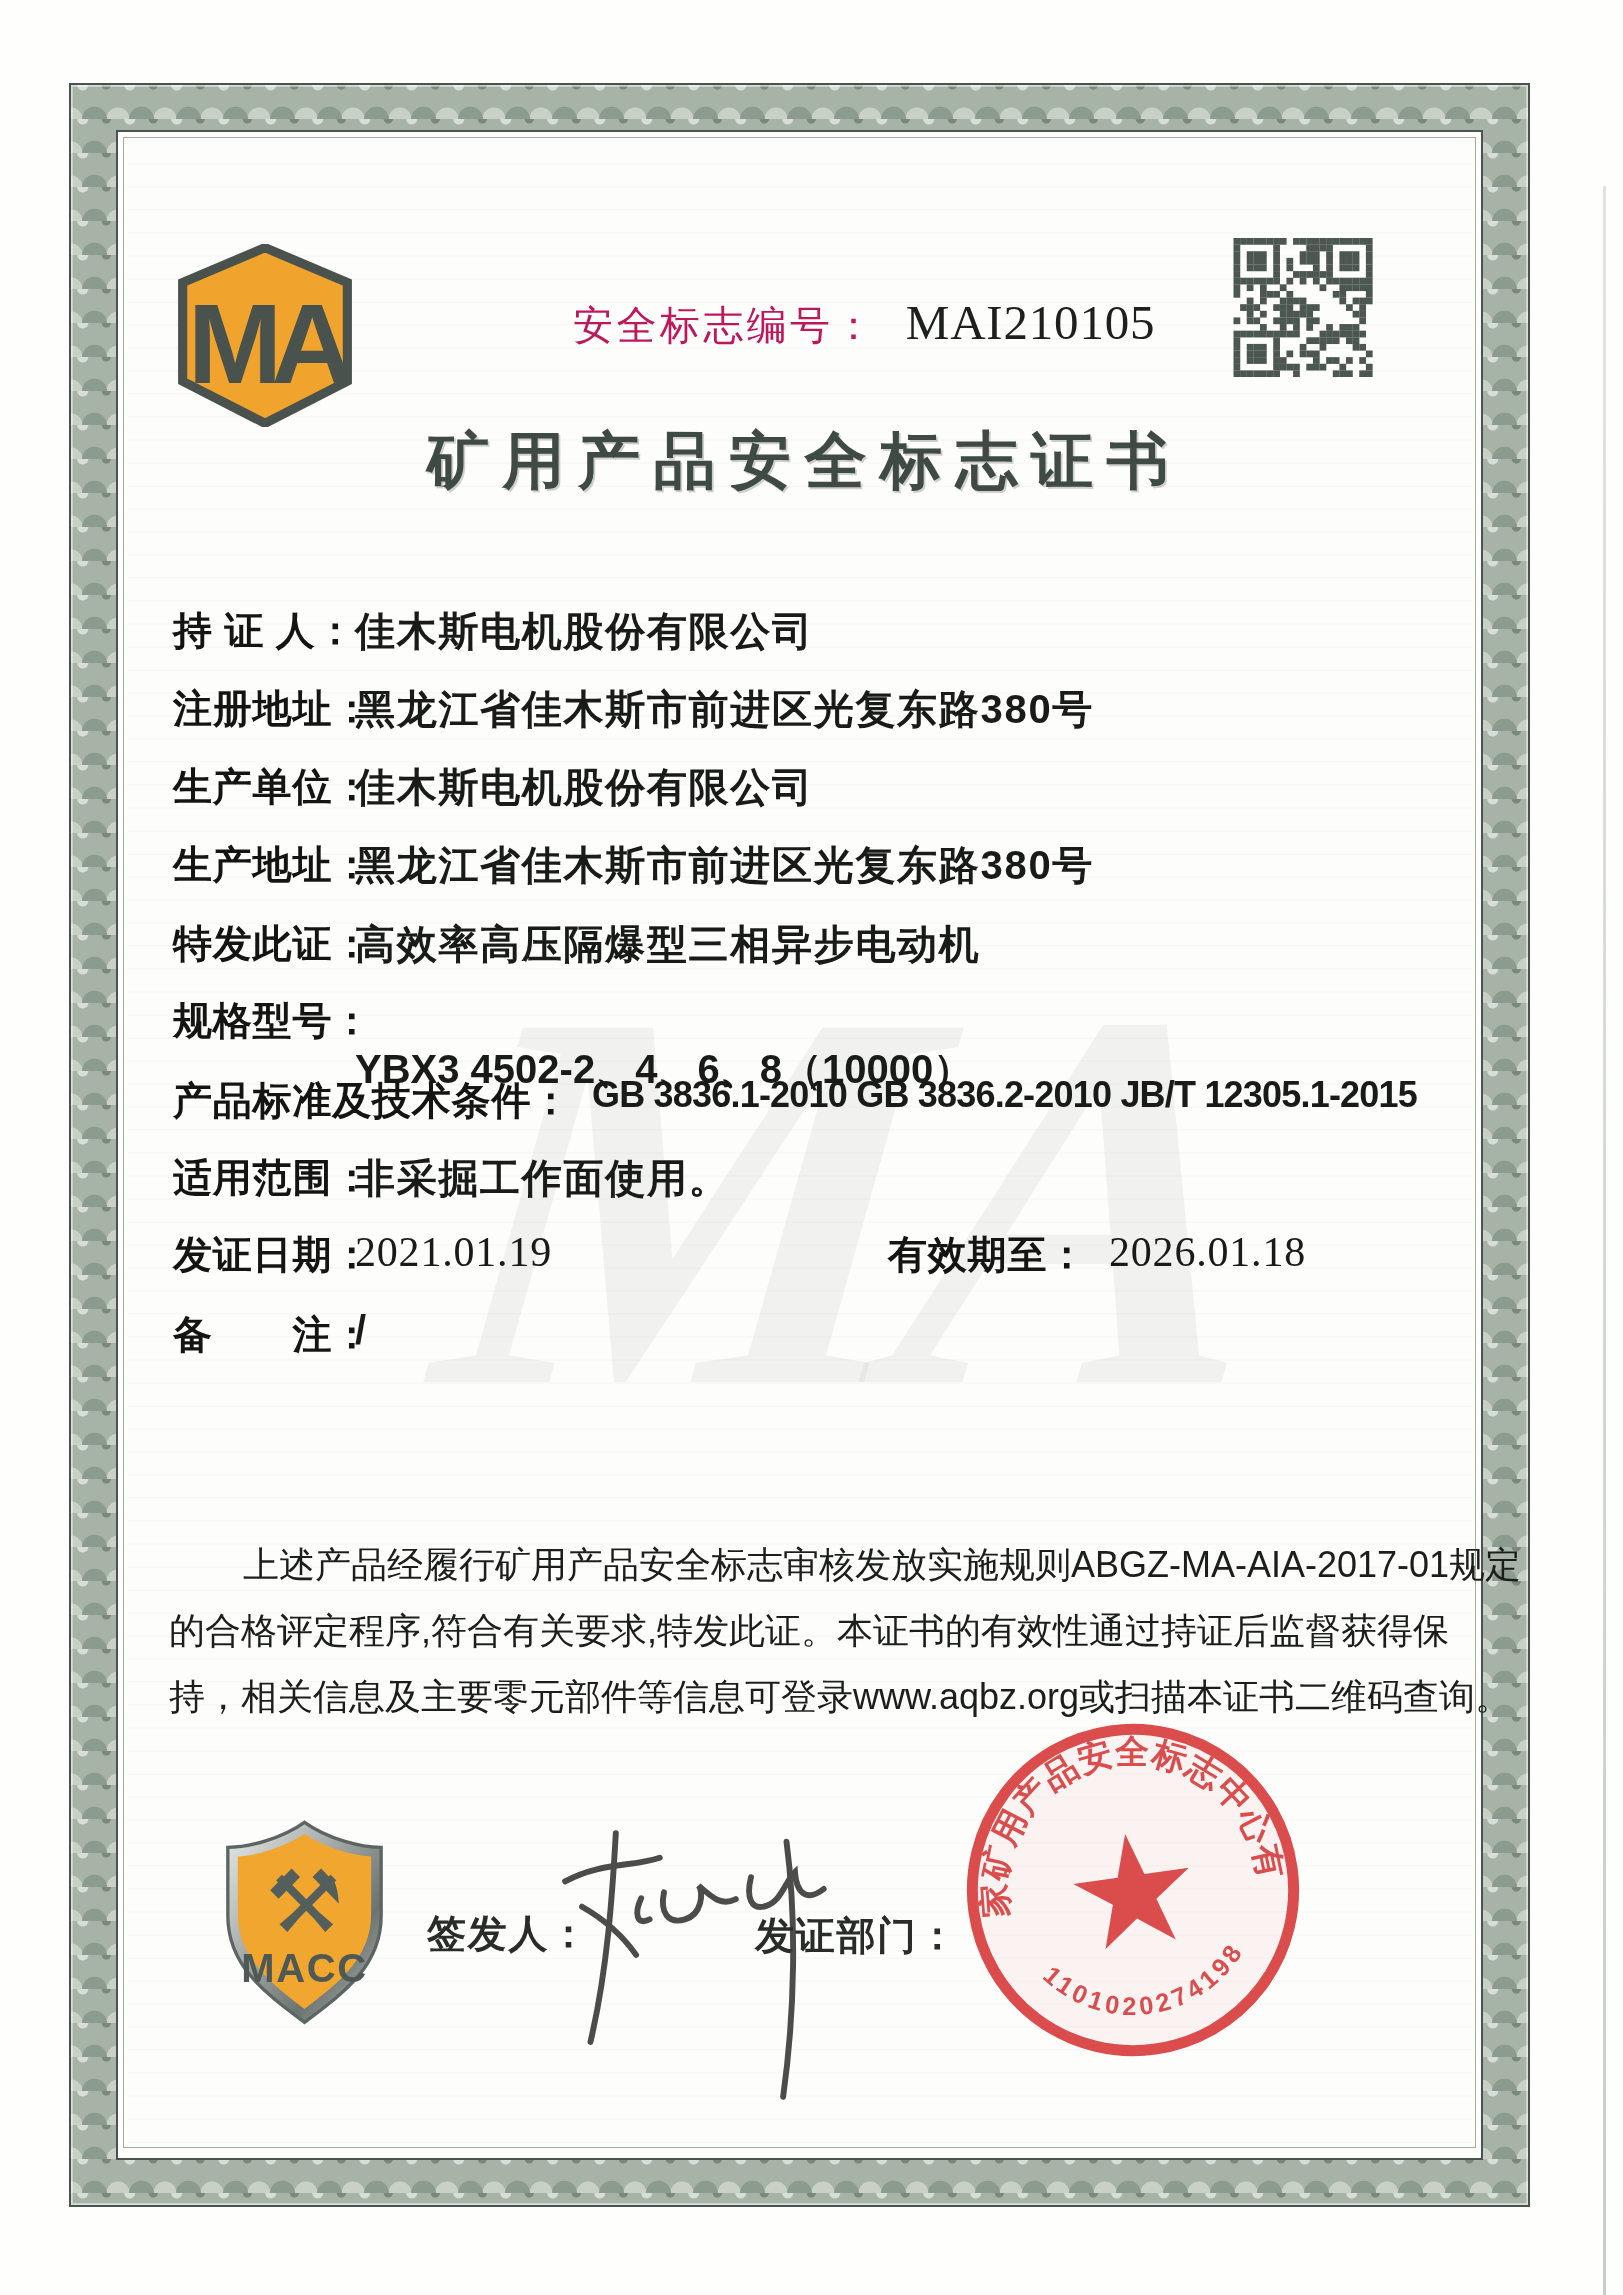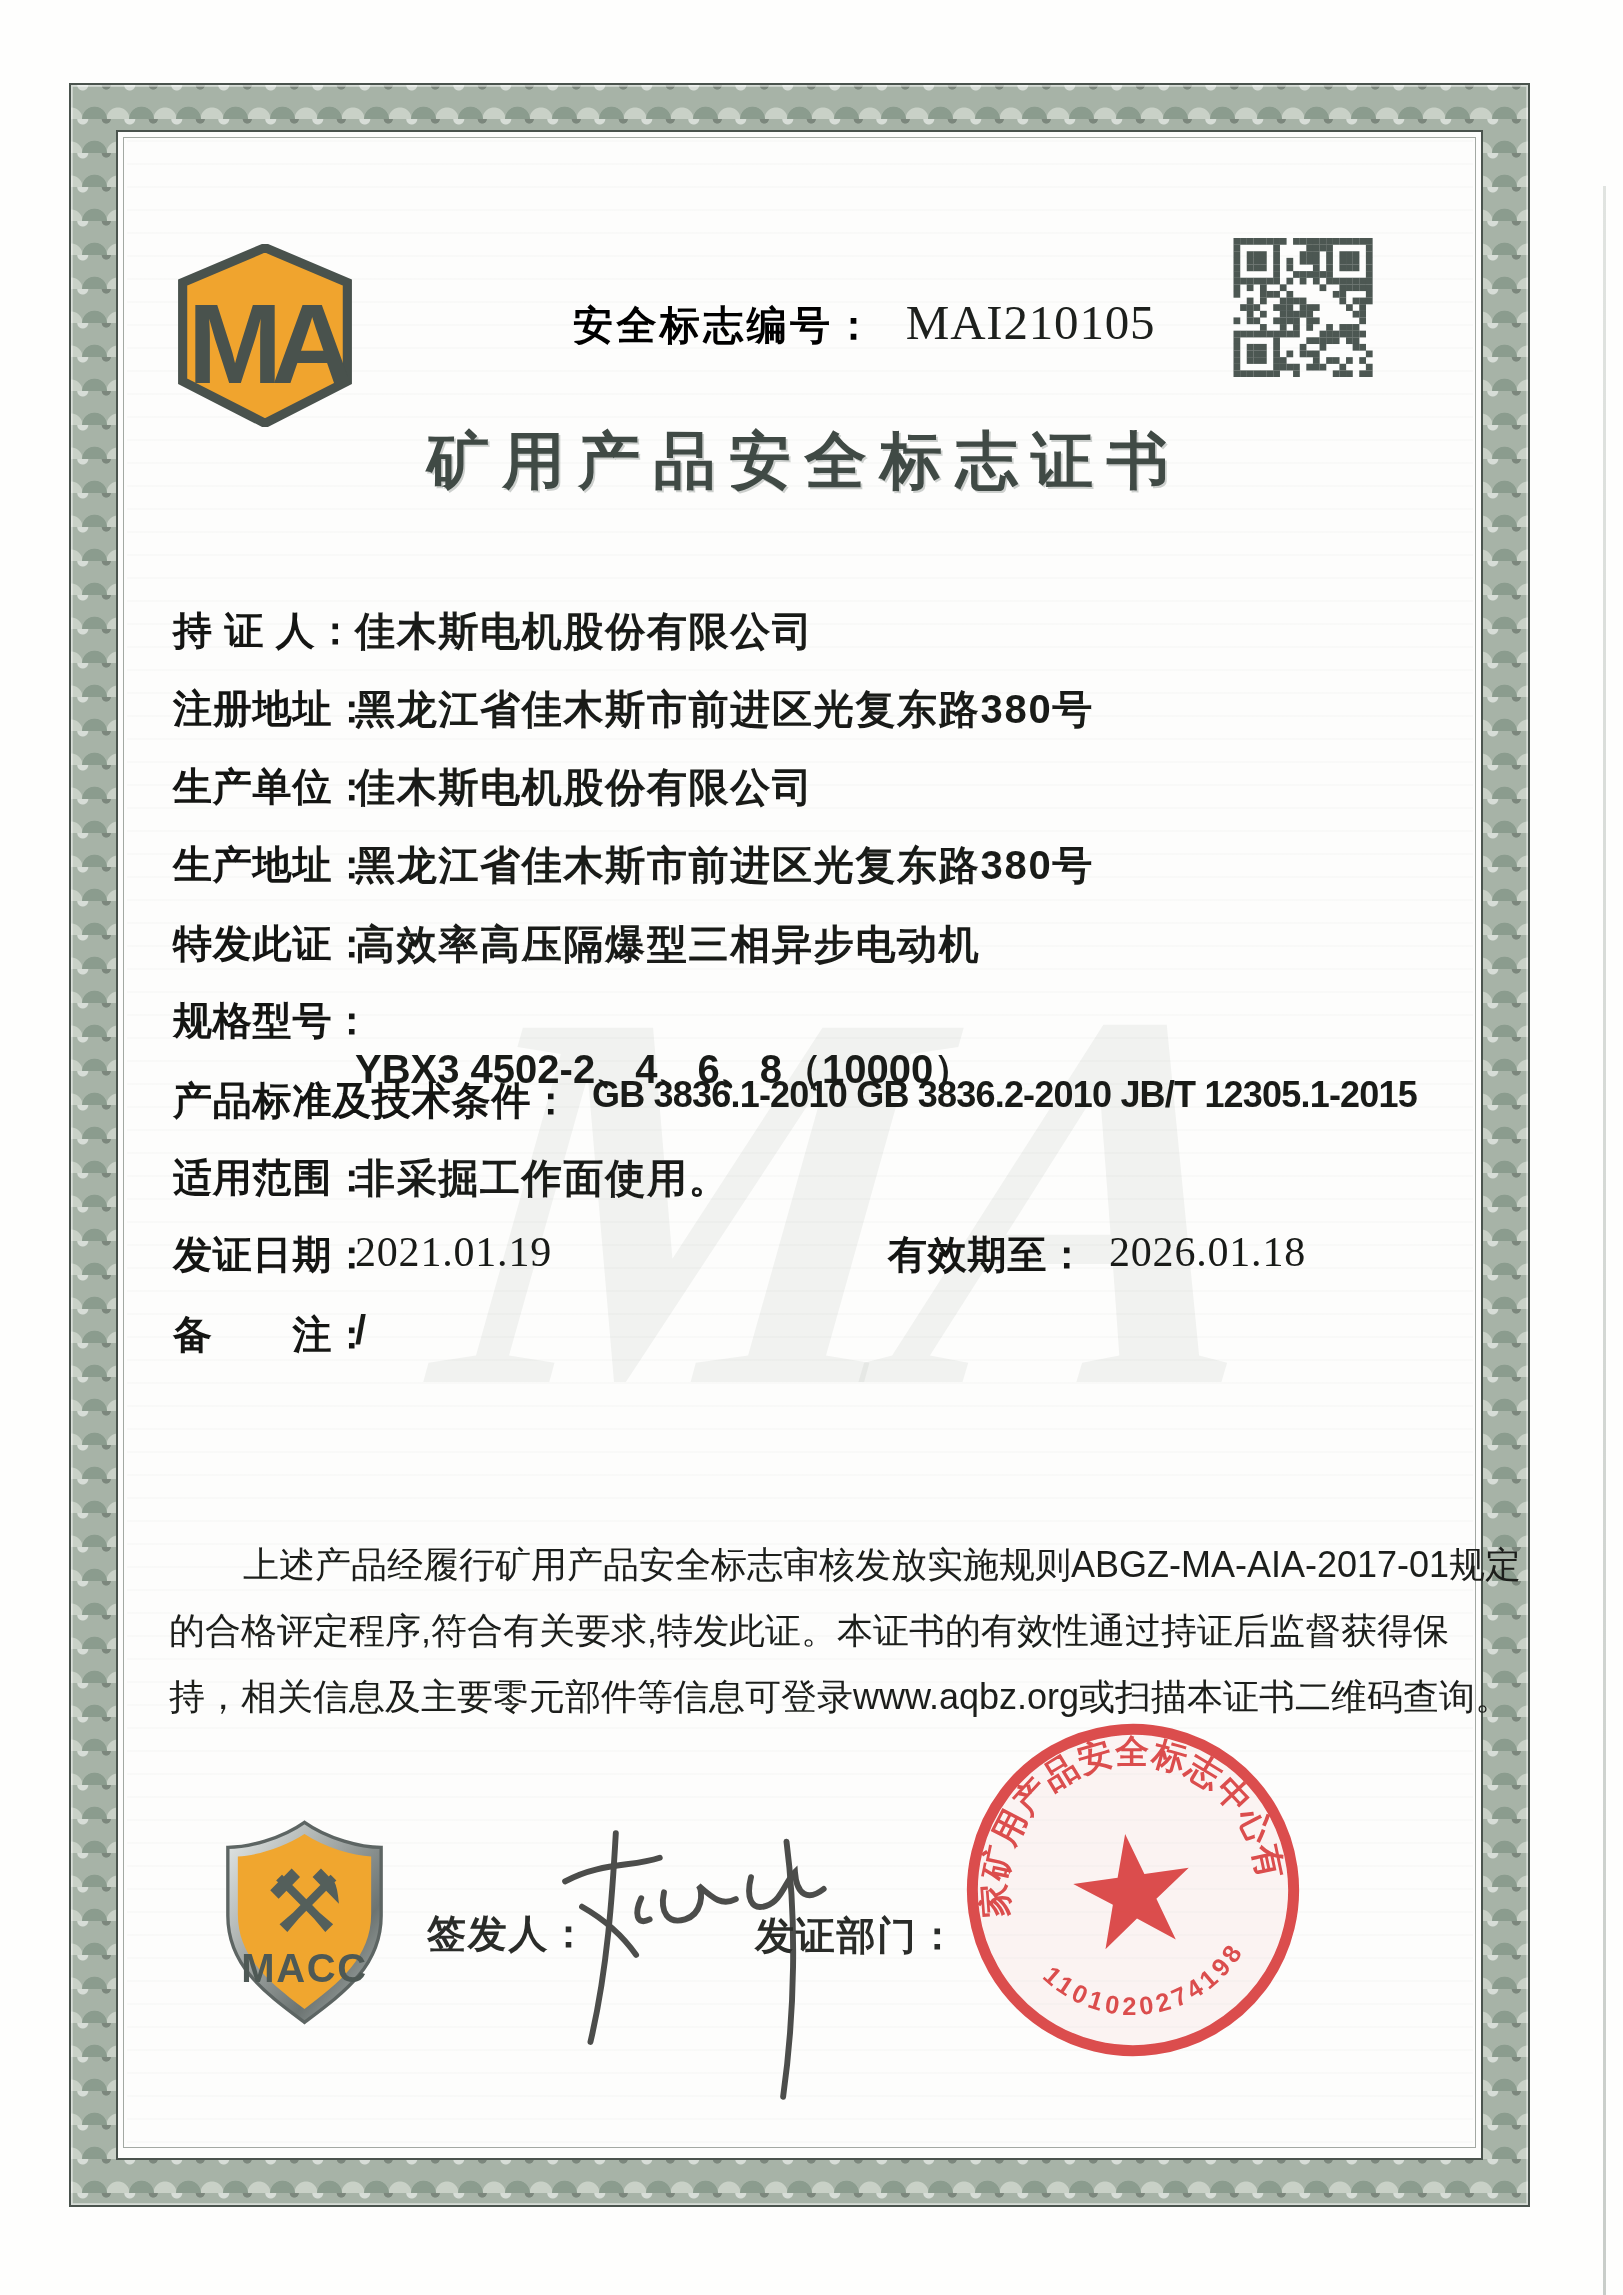--- a/index.html
+++ b/index.html
@@ -37,21 +37,21 @@
   .watermark { position:absolute; left:338px; top:862px; width:1015px; height:676px;
     font-family:"Liberation Serif", serif; font-weight:bold; font-style:italic;
     font-size:541px; line-height:676px; text-align:center; letter-spacing:-25px;
     color:rgba(135,148,141,.10); transform:skewX(-6deg); user-select:none; }
 
   
   .ma-logo { position:absolute; left:173px; top:244px; width:184px; height:183px; }
 
   
   .cert-no { position:absolute; left:573px; top:294px; display:flex; align-items:baseline; gap:29px; }
-  .cert-no .lbl { font-size:40px; font-weight:bold; color:#000000; letter-spacing:3.4px; }
+  .cert-no .lbl { font-size:40px; font-weight:normal; color:#be185d; letter-spacing:3.4px; }
   .cert-no .val { font-family:"Liberation Serif", serif; font-size:49px; color:#1d201d; letter-spacing:0.8px; }
 
   
   .qr { position:absolute; left:1233px; top:238px; width:140px; height:139px; }
 
   
   .title { position:absolute; left:118px; top:419px; width:1365px; text-align:center;
     font-family:Liberation Serif, serif; font-weight:bold; font-size:62px;
     color:#404a45; letter-spacing:13.5px; text-shadow:1.7px 1.7px 0 rgba(64,74,69,.25);padding-left:8px; }
 

